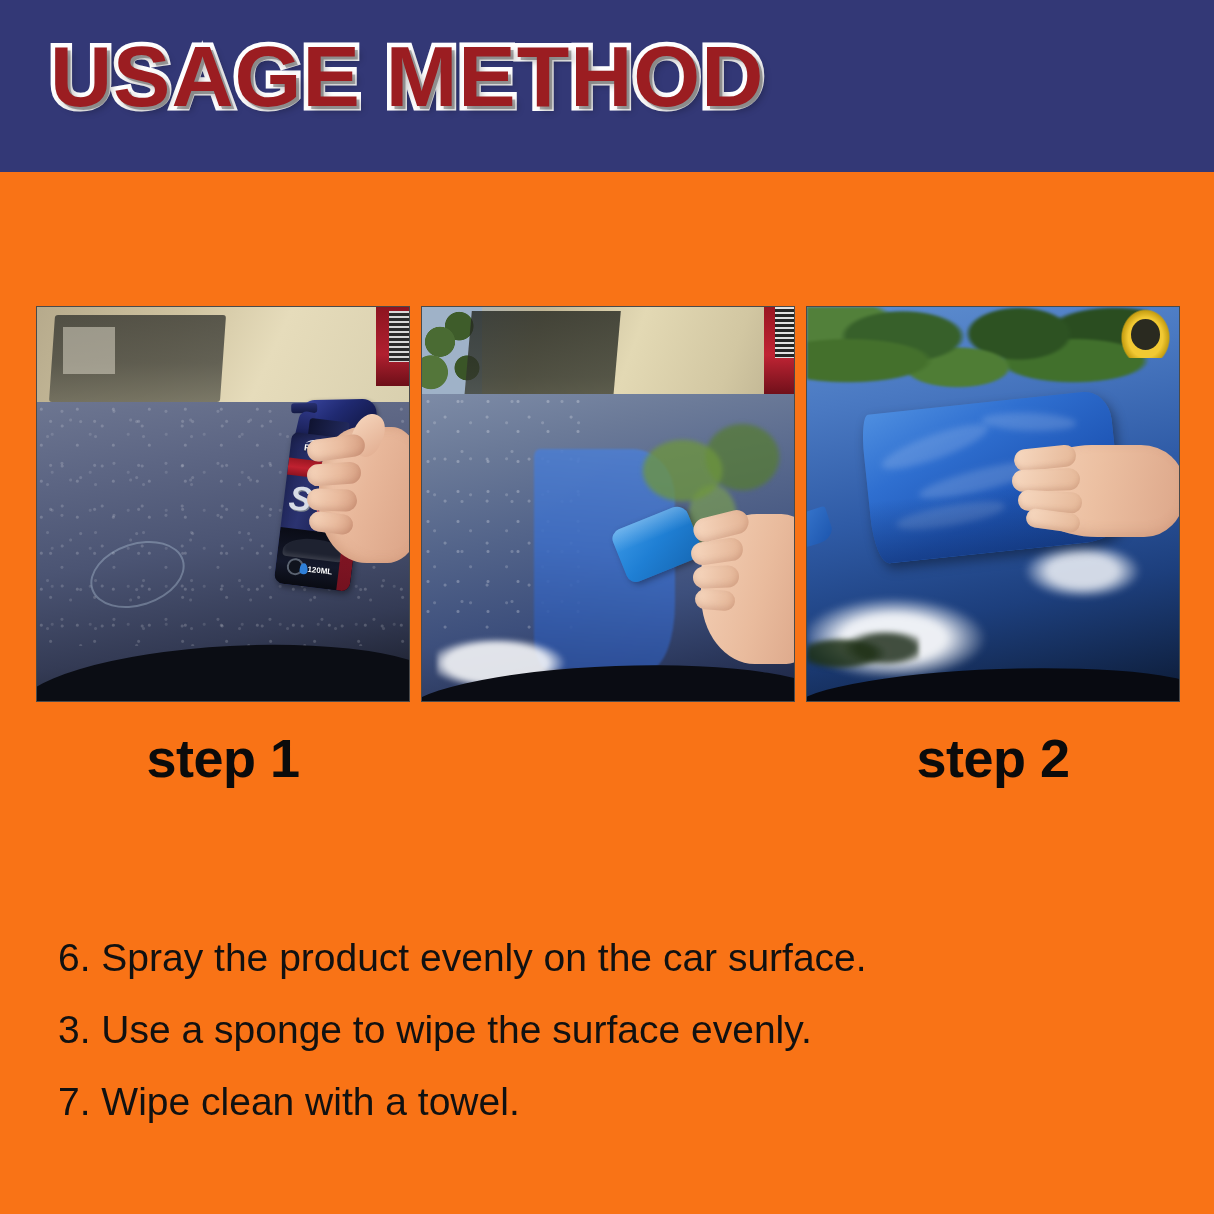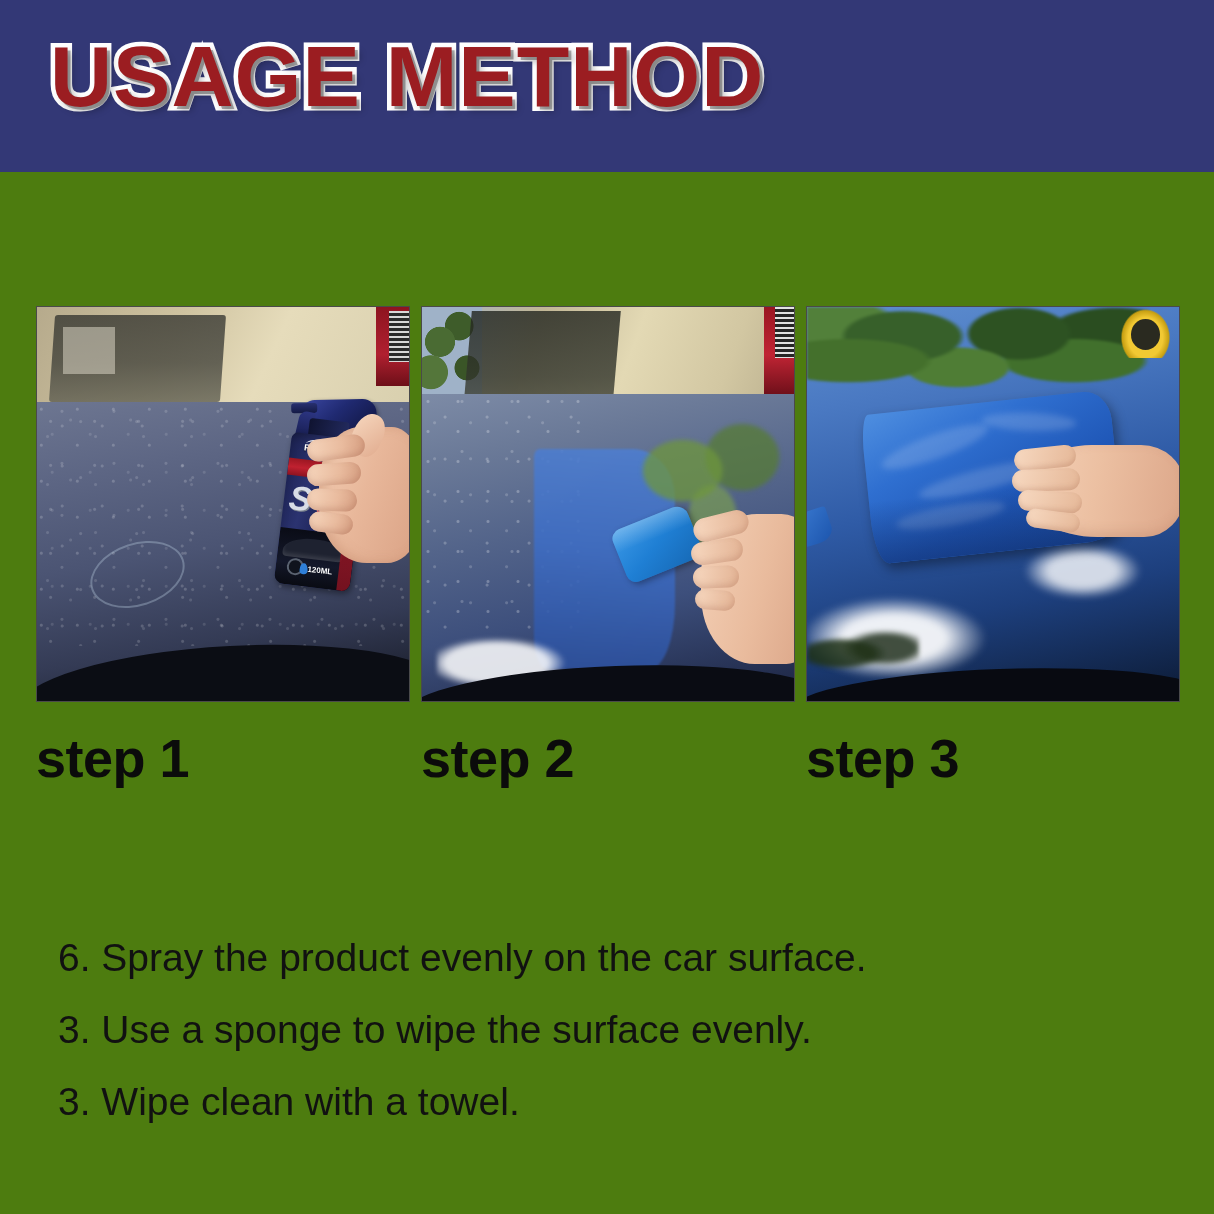--- a/index.html
+++ b/index.html
@@ -9,21 +9,21 @@
     height: 1214px;
     background: #ffffff;
     font-family: "Liberation Sans", sans-serif;
     overflow: hidden;
   }
 
   .page {
     position: relative;
     width: 1214px;
     height: 1214px;
-    background: #4d7c0f;
+    background: #f97316;
   }
 
   
   .header-band {
     position: absolute;
     left: 0; top: 0;
     width: 1214px;
     height: 172px;
     background: #333876;
   }
@@ -495,21 +495,21 @@
   .captions-row {
     position: absolute;
     left: 36px;
     top: 726px;
     width: 1144px;
     display: flex;
     justify-content: space-between;
   }
   .caption {
     width: 374px;
-    text-align: left;
+    text-align: center;
     font-family: "Liberation Sans Narrow", "Liberation Sans", sans-serif;
     font-size: 54px;
     line-height: 64px;
     font-weight: bold;
     font-stretch: condensed;
     color: #0b0b0b;
     letter-spacing: -0.5px;
   }
 
   
@@ -641,22 +641,21 @@
           <div class="finger3 f3c"></div>
           <div class="finger3 f3d"></div>
         </div>
       </div>
     </div>
   </div>
 
   <div class="captions-row">
     <div class="caption">step 1</div>
     <div class="caption">step 2</div>
-    <div class="caption">step 3</div>
   </div>
 
   <div class="instructions">
     <div class="instr-line">6. Spray the product evenly on the car surface.</div>
     <div class="instr-line">3. Use a sponge to wipe the surface evenly.</div>
-    <div class="instr-line">3. Wipe clean with a towel.</div>
+    <div class="instr-line">7. Wipe clean with a towel.</div>
   </div>
 
 </div>
 
 </body></html>

